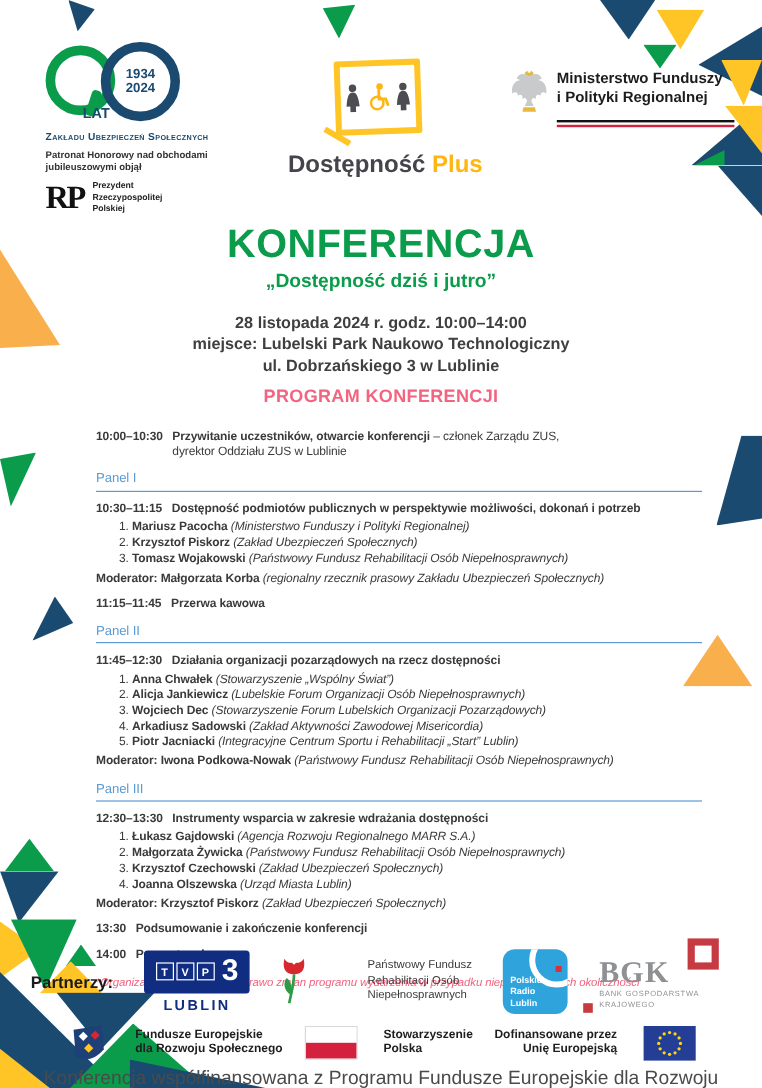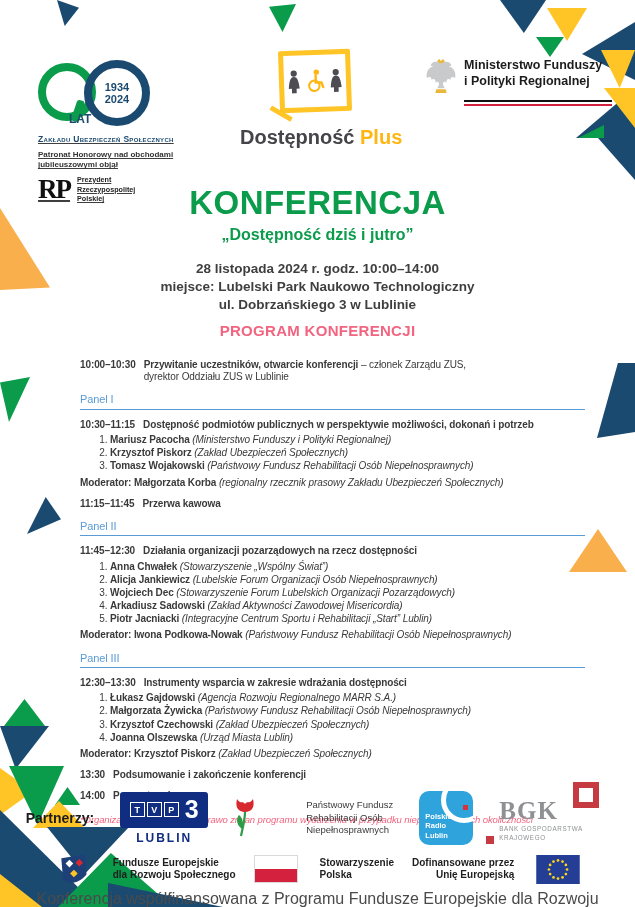--- a/index.html
+++ b/index.html
@@ -34,21 +34,21 @@
   .d20{left:9px;top:766px;width:55px;height:59px;clip-path:polygon(0 0,100% 0,52% 100%)}
   .d21{left:55px;top:787px;width:25px;height:18px;clip-path:polygon(50% 0,0 100%,100% 100%)}
   .d22{left:33px;top:801px;width:52px;height:27px;clip-path:polygon(50% 0,0 100%,100% 100%)}
   .d23{left:0;top:810px;width:98px;height:97px;clip-path:polygon(0 0,100% 100%,0 100%)}
   .d24{left:47px;top:827px;width:82px;height:47px;clip-path:polygon(0 0,100% 0,46% 100%)}
   .d25{left:58px;top:853px;width:115px;height:54px;clip-path:polygon(46% 0,0 100%,100% 100%)}
   .d26{left:0;top:874px;width:42px;height:33px;clip-path:polygon(0 0,100% 100%,0 100%)}
   .d27{left:108px;top:883px;width:115px;height:24px;clip-path:polygon(0 0,100% 100%,0 100%)}
 
   
-  .zus{position:absolute;left:38px;top:60px;width:160px;z-index:2;text-decoration:underline;}
+  .zus{position:absolute;left:38px;top:35px;width:160px;z-index:2;}
   .ninety{position:relative;height:72px;}
   .nine{position:absolute;left:0;top:3px;width:42px;height:42px;border:8px solid #0A9B4B;border-radius:50%;}
   .nine-tail{position:absolute;left:36px;top:40px;width:8px;height:22px;background:#0A9B4B;border-radius:3px;transform:rotate(18deg);}
   .zero{position:absolute;left:46px;top:0;width:50px;height:50px;border:8px solid #1B4A70;border-radius:50%;
         display:flex;flex-direction:column;align-items:center;justify-content:center;}
   .zero div{font-size:11px;font-weight:bold;color:#1B4A70;line-height:1.1;}
   .lat{position:absolute;left:31px;top:52px;font-size:12px;font-weight:bold;color:#1B4A70;}
   .zus-org{font-variant:small-caps;font-weight:bold;color:#1B4A70;font-size:8.5px;letter-spacing:.3px;margin-top:2px;}
   .patronage{margin-top:6px;font-size:8px;font-weight:600;color:#333;line-height:1.3;}
   .rp-row{margin-top:4px;display:flex;align-items:center;gap:7px;}

